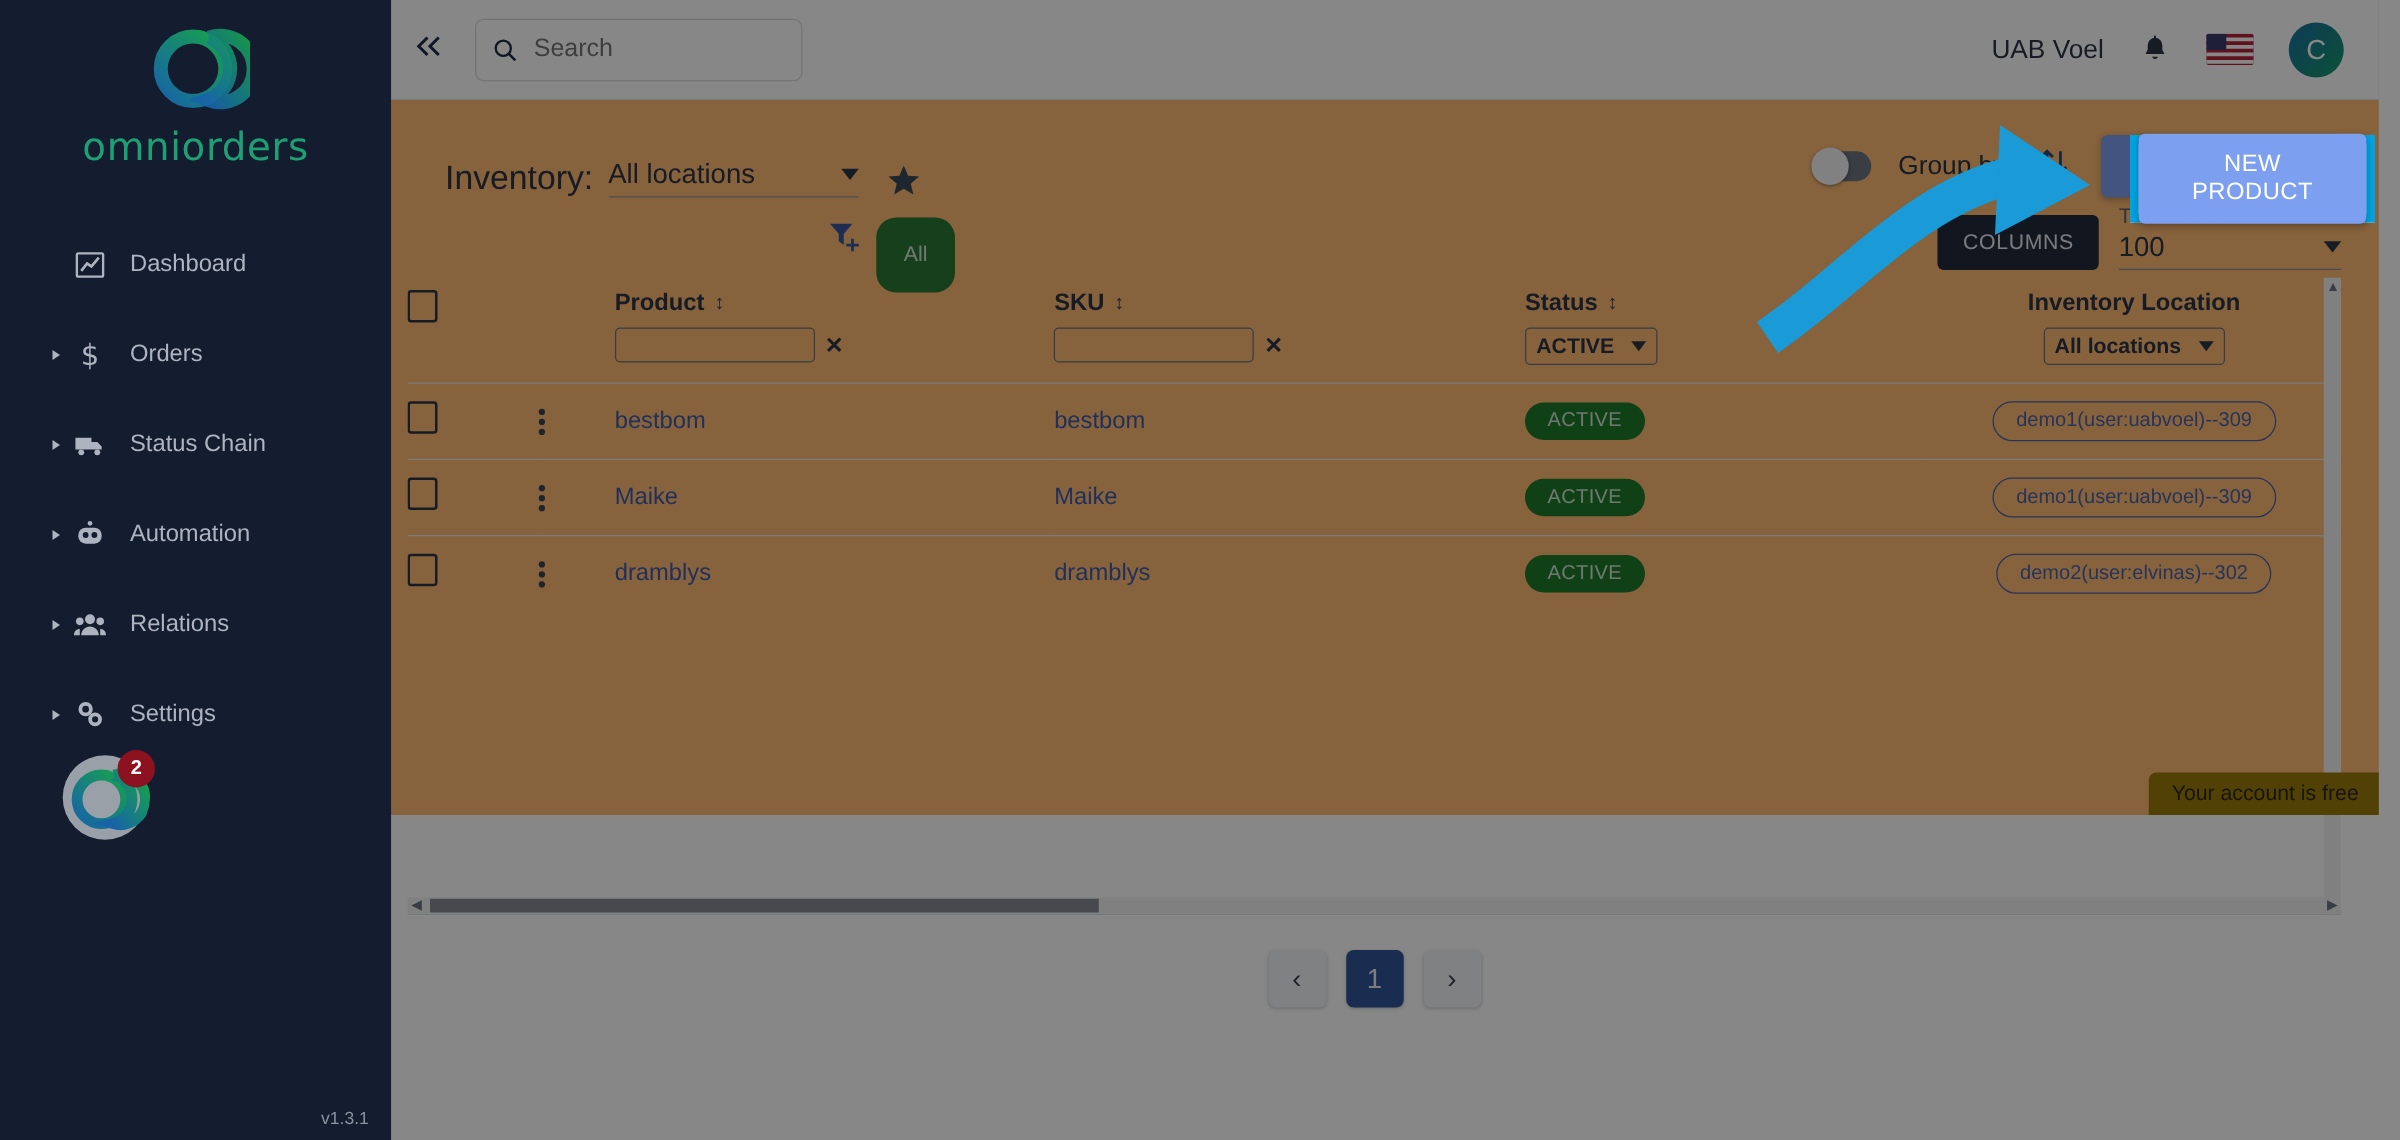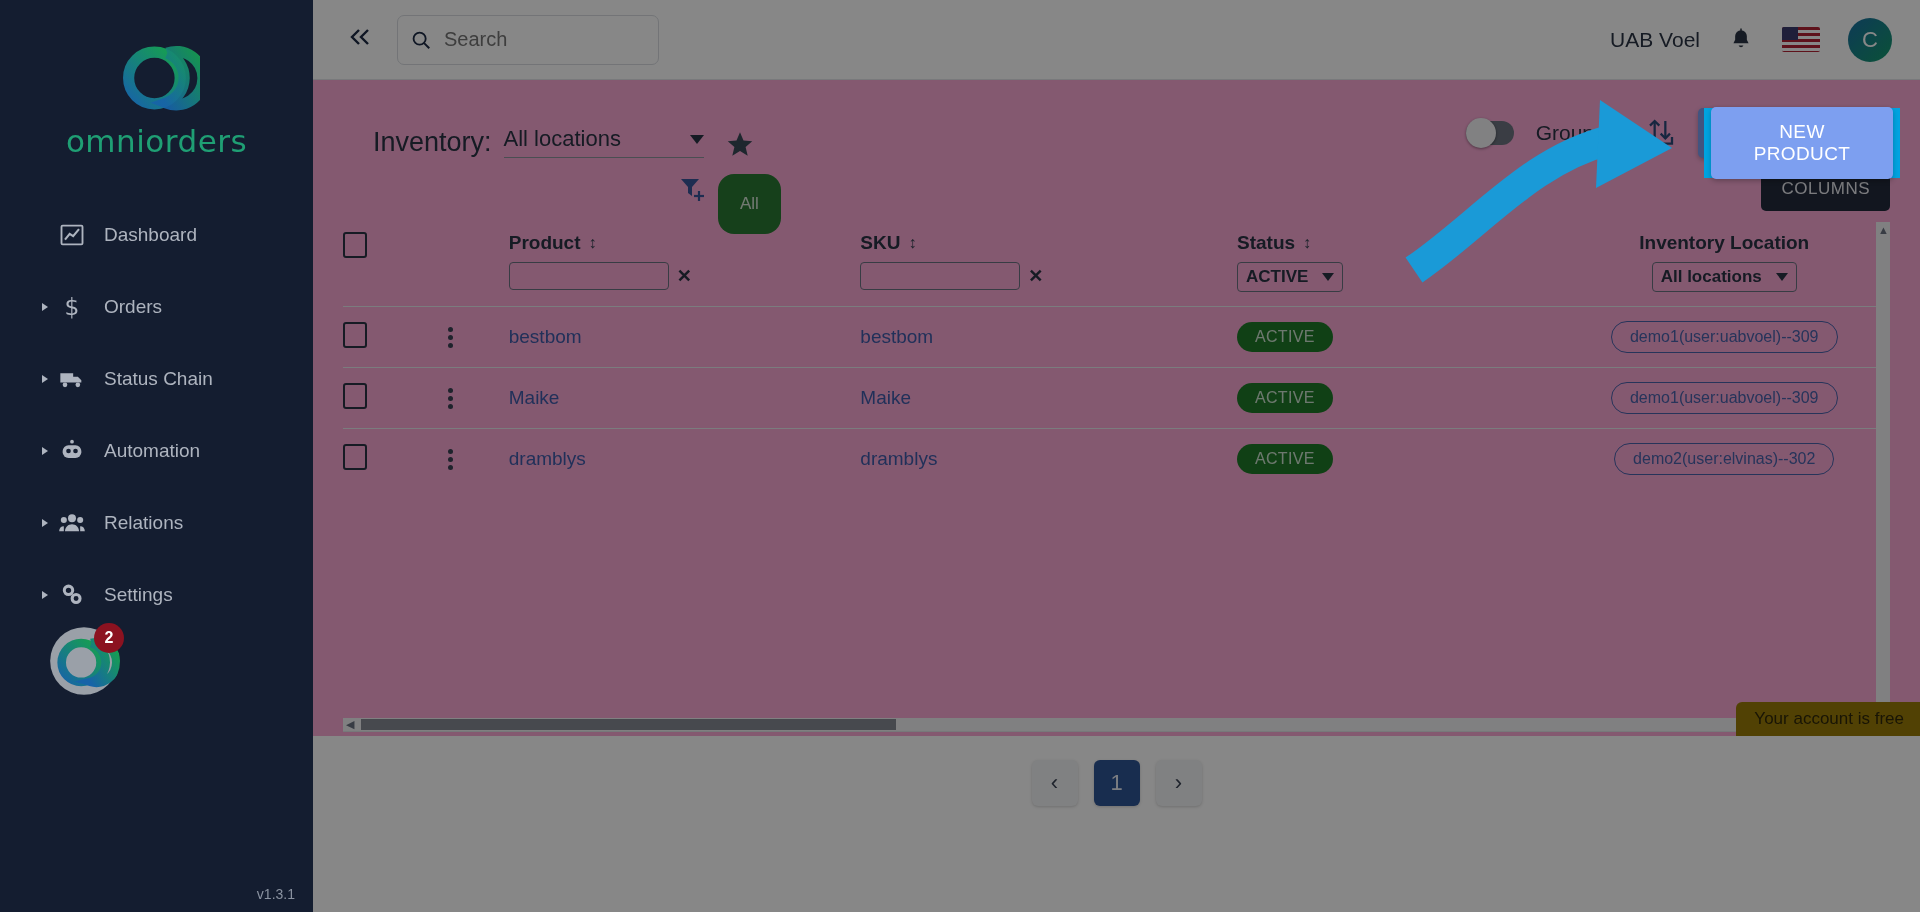--- a/index.html
+++ b/index.html
@@ -12,21 +12,21 @@
   #app { position: relative; width: 1920px; height: 912px; }
 
   
   .sidebar {
     position: absolute; left: 0; top: 0;
     width: 313px; height: 912px;
     background: #141d30;
     color: #b9bfc9;
     z-index: 5;
   }
-  .brand { padding-top: 35px; text-align: center; }
+  .brand { padding-top: 12px; text-align: center; }
   .brand-logo { width: 86px; height: 86px; margin: 0 auto; display: block; }
   .brand-name {
     margin-top: 2px;
     font-size: 31px; letter-spacing: .5px;
     color: #1f9f74;
     font-family: "DejaVu Sans", sans-serif;
     font-weight: 400;
   }
   .nav { margin-top: 40px; }
   .nav-item {
@@ -68,23 +68,23 @@
     font-size: 16px; font-weight: bold;
     display: flex; align-items: center; justify-content: center;
   }
   .version {
     position: absolute; bottom: 10px; right: 18px;
     font-size: 14px; color: #8a92a0;
   }
 
   
   .main {
-    position: absolute; left: 313px; top: 0;
-    width: 1607px; height: 736px;
-    background: #f9a8d4;
+    position: absolute; left: 296px; top: 0;
+    width: 1607px; height: 652px;
+    background: #fdba74;
   }
   .topbar {
     height: 80px; display: flex; align-items: center;
     padding: 0 28px 0 20px;
     border-bottom: 1px solid #e3e5e9;
     background:#fff;
   }
   .collapse-btn { font-size: 26px; color: #1d2b45; cursor: pointer; padding: 0 14px; }
   .search-box {
     margin-left: 10px; width: 262px; height: 50px;
@@ -447,20 +447,27 @@
         <svg width="30" height="30" viewBox="0 0 30 30">
           <polygon points="3,5 21,5 14,13 14,22 10,19 10,13" fill="#3a5699"></polygon>
           <line x1="21" y1="17" x2="21" y2="27" stroke="#3a5699" stroke-width="2.2"></line>
           <line x1="16" y1="22" x2="26" y2="22" stroke="#3a5699" stroke-width="2.2"></line>
         </svg>
       </span>
       <span class="chip-all">All</span>
 
       <div class="filter-right">
         <button class="btn-columns">COLUMNS</button>
+        <div class="total-visible">
+          <span class="tv-label">Total visible</span>
+          <div class="tv-select">
+            <span class="tv-val">100</span>
+            <span class="tri-down"></span>
+          </div>
+        </div>
       </div>
     </div>
 
     <div class="table-wrap">
       <table>
         <colgroup>
           <col class="col-chk">
             <col class="col-kebab">
             <col class="col-product">
           <col class="col-sku">

